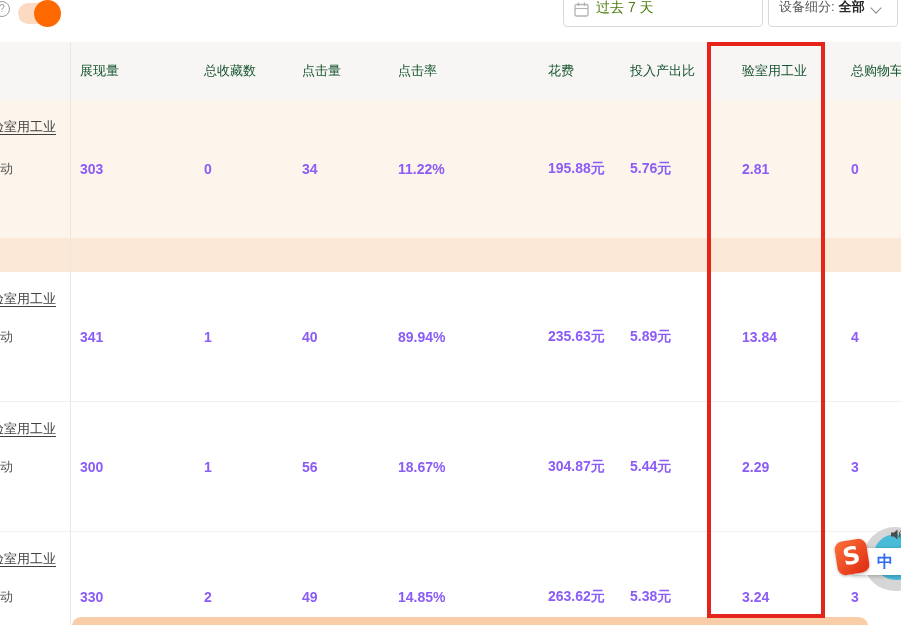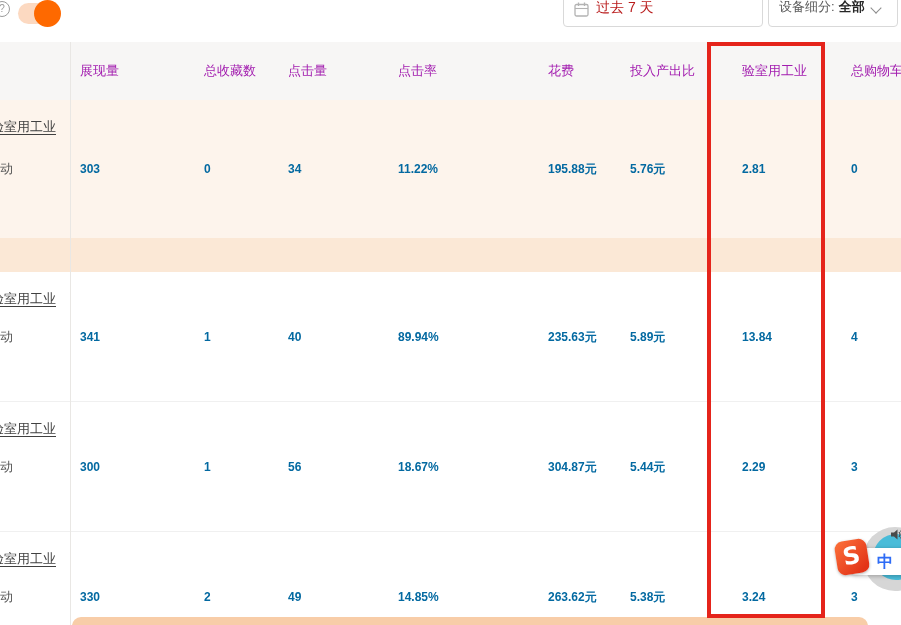--- a/index.html
+++ b/index.html
@@ -9,40 +9,40 @@
     -webkit-font-smoothing:antialiased;
   }
   
   .help-icon{position:absolute;left:-6px;top:1px;width:14px;height:14px;border:1.5px solid #9b9b9b;
     border-radius:50%;color:#9b9b9b;font-size:10px;line-height:14px;text-align:center;background:#fff;}
   .toggle{position:absolute;left:18px;top:3px;width:40px;height:21px;border-radius:11px;background:#fcd9c1;cursor:pointer;}
   .toggle .knob{position:absolute;right:-3px;top:-3px;width:27px;height:27px;border-radius:50%;background:#fe6900;}
   .date-box{position:absolute;left:563px;top:-14px;width:200px;height:41px;border:1px solid #d9d9d9;
     border-radius:4px;background:#fff;box-sizing:border-box;display:flex;align-items:flex-end;padding:0 0 9px 10px;}
   .date-box .cal{margin-right:7px;}
-  .date-box .txt{font-size:14px;color:#b91c1c;}
+  .date-box .txt{font-size:14px;color:#4d7c0f;}
   .device-box{position:absolute;left:768px;top:-14px;width:130px;height:41px;border:1px solid #d9d9d9;
     border-radius:4px;background:#fff;box-sizing:border-box;display:flex;align-items:flex-end;padding:0 0 10px 10px;}
   .device-box .lbl{font-size:13px;color:#595959;}
   .device-box .val{font-size:13px;color:#262626;font-weight:700;margin-left:4px;}
   .chev{display:inline-block;width:7px;height:7px;border-right:1.5px solid #8c8c8c;border-bottom:1.5px solid #8c8c8c;
     transform:rotate(45deg);margin:0 0 4px 7px;}
   
   .thead{position:absolute;left:0;top:42px;width:901px;height:58px;background:#f7f6f5;}
-  .hcell{position:absolute;top:50%;transform:translateY(-50%);font-size:13px;color:#a21caf;white-space:nowrap;}
+  .hcell{position:absolute;top:50%;transform:translateY(-50%);font-size:13px;color:#14532d;white-space:nowrap;}
   .trow{position:absolute;left:0;width:901px;}
   .trow.peach{background:#fdf4ec;}
   .trow.b{border-bottom:1px solid #f0f0f0;box-sizing:border-box;}
   .band{position:absolute;left:0;top:238px;width:901px;height:34px;background:#fbe8d6;}
   .vdiv{position:absolute;left:70px;top:42px;bottom:0;width:1px;background:#e9e7e4;}
-  .cell{position:absolute;top:50%;transform:translateY(-50%);font-size:12px;font-weight:700;color:#0369a1;white-space:nowrap;}
+  .cell{position:absolute;top:50%;transform:translateY(-50%);font-size:14px;font-weight:700;color:#8b5cf6;white-space:nowrap;}
   .rname{position:absolute;left:-9px;top:18px;font-size:13px;color:#404040;white-space:nowrap;
     text-decoration:underline;text-underline-offset:3px;cursor:pointer;}
   .rsub{position:absolute;left:0;top:50%;transform:translateY(-50%);font-size:13px;color:#595959;white-space:nowrap;}
-  .c1{left:80px}.c2{left:204px}.c3{left:288px}.c4{left:398px}
+  .c1{left:80px}.c2{left:204px}.c3{left:302px}.c4{left:398px}
   .c5{left:548px}.c6{left:630px}.c7{left:742px}.c8{left:851px}
   
   .redbox{position:absolute;left:707px;top:42px;width:118px;height:576px;border:4px solid #e5241b;
     box-sizing:border-box;z-index:10;pointer-events:none;}
   .strip{position:absolute;left:72px;top:617px;width:796px;height:10px;background:#f8cda8;
     border-radius:9px 9px 0 0;z-index:5;}
   
   .ime{position:absolute;left:830px;top:522px;width:71px;height:80px;z-index:20;}
   .ime .gcircle{position:absolute;left:33px;top:5px;width:64px;height:64px;border-radius:50%;background:#d6d6d6;}
   .ime .bird{position:absolute;left:10px;top:7px;width:46px;height:46px;border-radius:50%;background:#49bcd9;}

